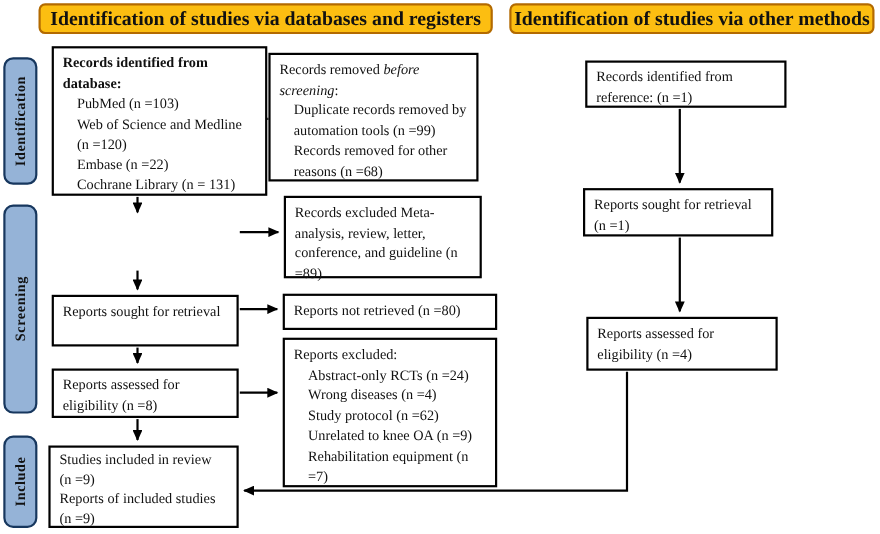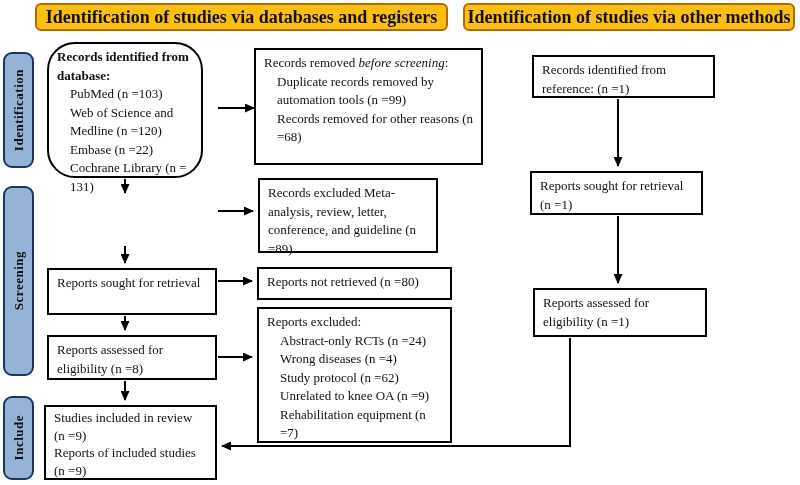--- a/index.html
+++ b/index.html
@@ -78,21 +78,21 @@
   <div class="sidebar" style="left:3px;top:52px;width:31px;height:116px;">
     <span>Identification</span>
   </div>
   <div class="sidebar" style="left:3px;top:186px;width:31px;height:190px;">
     <span>Screening</span>
   </div>
   <div class="sidebar" style="left:3px;top:396px;width:31px;height:84px;">
     <span>Include</span>
   </div>
 
-  <div class="box" style="left:47px;top:42px;width:156px;height:136px;border-radius:28px;">
+  <div class="box" style="left:47px;top:42px;width:196px;height:136px;">
     <div class="title">Records identified from database:</div>
     <div class="item">PubMed (n =103)</div>
     <div class="item">Web of Science and Medline (n =120)</div>
     <div class="item">Embase (n =22)</div>
     <div class="item">Cochrane Library (n = 131)</div>
   </div>
 
 
   <div class="box" style="left:47px;top:268px;width:170px;height:47px;">
     <div>Reports sought for retrieval</div>
@@ -103,21 +103,21 @@
     <div>eligibility (n =8)</div>
   </div>
 
   <div class="box tight" style="left:44px;top:405px;width:173px;height:75px;">
     <div>Studies included in review</div>
     <div>(n =9)</div>
     <div>Reports of included studies</div>
     <div>(n =9)</div>
   </div>
 
-  <div class="box" style="left:254px;top:48px;width:229px;height:117px;">
+  <div class="box" style="left:244px;top:48px;width:191px;height:117px;">
     <div class="plain"><span>Records removed </span><span class="it">before screening</span><span>:</span></div>
     <div class="item">Duplicate records removed by automation tools (n =99)</div>
     <div class="item">Records removed for other reasons (n =68)</div>
   </div>
 
   <div class="box" style="left:258px;top:178px;width:180px;height:75px;">
     <div>Records excluded Meta-analysis, review, letter, conference, and guideline (n =89)</div>
   </div>
 
   <div class="box" style="left:257px;top:267px;width:195px;height:33px;">
@@ -138,16 +138,16 @@
     <div>reference: (n =1)</div>
   </div>
 
   <div class="box" style="left:530px;top:171px;width:173px;height:44px;">
     <div>Reports sought for retrieval</div>
     <div>(n =1)</div>
   </div>
 
   <div class="box" style="left:533px;top:288px;width:174px;height:49px;">
     <div>Reports assessed for</div>
-    <div>eligibility (n =1)</div>
+    <div>eligibility (n =4)</div>
   </div>
 
 </div>
 
 </body></html>

